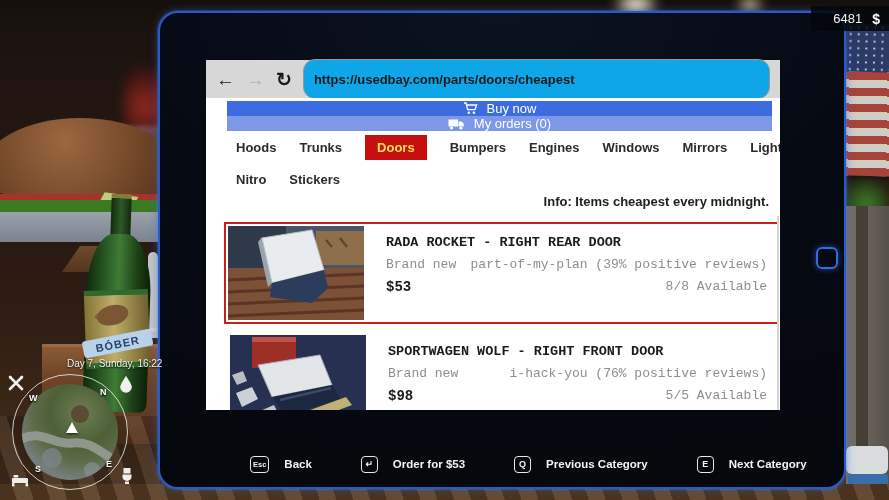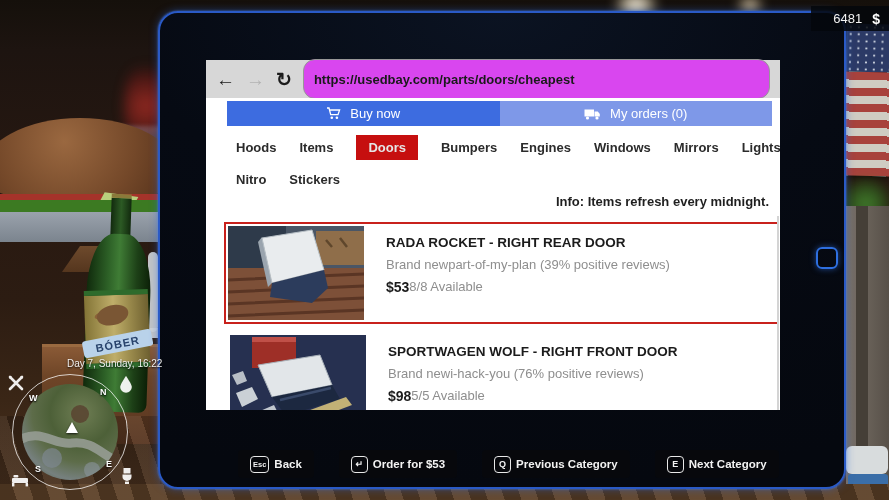--- a/index.html
+++ b/index.html
@@ -60,49 +60,49 @@
     background:radial-gradient(120% 100% at 50% 0%,#0b1322 0%,#060a13 45%,#05080f 100%);
     box-shadow:0 0 9px rgba(40,100,220,.5), 0 0 2px rgba(90,150,255,.9);
   }
   .home-btn { position:absolute; left:656px; top:234px; width:22px; height:22px; border:2px solid #2e6fe0; border-radius:6px; box-shadow:0 0 6px rgba(46,111,224,.6); cursor:pointer; }
 
   
   .browser { position:absolute; left:46px; top:47px; width:574px; height:350px; background:#fff; }
   .toolbar { height:38px; background:#d7d7d7; display:flex; align-items:center; padding:0 10px; gap:11px; }
   .nav-ico { font-size:19px; line-height:1; color:#1b1b1b; cursor:pointer; font-weight:bold; }
   .nav-ico.disabled { color:#b2b2b2; }
-  .url-box { flex:1; height:40px; background:#d946ef; border:1px solid #979797; border-radius:12px; padding:0 10px; font-size:13px; font-weight:600; color:#1a1a1a; font-family:"Liberation Sans",sans-serif; outline:none; }
+  .url-box { flex:1; height:40px; background:#0ea5e9; border:1px solid #979797; border-radius:12px; padding:0 10px; font-size:13px; font-weight:600; color:#1a1a1a; font-family:"Liberation Sans",sans-serif; outline:none; }
   .content { position:relative; height:312px; background:#fff; overflow:hidden; }
 
-  .tabs { position:absolute; left:21px; right:8px; top:3px; height:25px; display:flex; }
+  .tabs { position:absolute; left:21px; right:8px; top:3px; height:25px; display:flex;flex-direction:column; }
   .tab { flex:1; display:flex; align-items:center; justify-content:center; gap:9px; color:#fff; font-size:13px; cursor:pointer; }
   .tab-buy { background:#3d6ce0; }
   .tab-orders { background:#7e98e8; }
 
   .catrow { position:absolute; left:30px; display:flex; align-items:center; gap:23px; height:26px; }
   .catrow1 { top:36px; } .catrow2 { top:68px; }
   .cat { font-size:13px; font-weight:700; color:#2b2b2b; cursor:pointer;text-align:right; }
-  .cat.active { background:#c60f0f; color:#e5e5e5; padding:5px 12px; }
+  .cat.active { background:#c60f0f; color:#fde047; padding:5px 12px; }
 
   .info-line { position:absolute; top:96px; right:11px; font-size:13px; font-weight:700; color:#1f1f1f; }
 
   .card { position:absolute; left:18px; width:555px; height:102px; display:flex; border:2px solid transparent; background:#fff; cursor:pointer; }
   .card.selected { border-color:#c8211c; }
   .card1 { top:124px; } .card2 { top:233px; }
   .thumb { width:136px; height:94px; flex:0 0 auto; margin:2px 0 0 2px; }
   .card2 .thumb { margin:2px 0 0 4px; }
-  .det { flex:1; position:relative; padding:11px 10px 8px 22px; }
+  .det { flex:1; position:relative; padding:11px 10px 8px 22px;font-family:Liberation Mono, monospace; }
   .it-title { font-size:13.5px; font-weight:700; color:#1b1b1b; }
-  .it-row { display:flex; margin-top:7px; font-size:13px; color:#8e8e8e; }
+  .it-row { display:flex; justify-content:space-between; margin-top:7px; font-size:13px; color:#8e8e8e; }
   .it-price { font-size:14px; font-weight:700; color:#1b1b1b; }
   .scrollbar { position:absolute; right:1px; top:118px; bottom:0; width:2px; background:#d4d4d4; cursor:pointer; }
 
   
   .actionbar { position:absolute; left:78px; top:437px; display:flex; gap:25px; }
-  .act-btn { height:28px; background:rgba(8,9,12,.92); border-radius:4px; display:flex; align-items:center; gap:5px; padding:0 12px; color:#f2f2f2; font-size:11.5px; font-weight:600; cursor:pointer; }
+  .act-btn { height:28px; background:rgba(8,9,12,.92); border-radius:4px; display:flex; align-items:center; gap:15px; padding:0 12px; color:#f2f2f2; font-size:11.5px; font-weight:600; cursor:pointer; }
   .keycap { min-width:17px; height:17px; border:1.5px solid #e8e8e8; border-radius:4px; display:flex; align-items:center; justify-content:center; font-size:9px; font-weight:700; padding:0 2px; }
 
   
   .money { left:811px; top:6px; width:78px; height:25px; background:rgba(4,7,12,.85); display:flex; align-items:center; justify-content:flex-end; gap:10px; padding:0 9px; }
   .money-amt { font-size:13px; color:#f2f2f2; }
   .money-cur { font-size:14px; font-weight:700; color:#fff; }
 
   .daytime { left:36px; top:358px; font-size:10px; color:rgba(255,255,255,.92); text-shadow:0 1px 2px rgba(0,0,0,.9);margin-left:31px; }
   .minimap { left:8px; top:370px; width:124px; height:124px; }
   .mm-ring { position:absolute; left:4px; top:4px; width:116px; height:116px; border:1.5px solid rgba(255,255,255,.75); border-radius:50%; }
@@ -186,34 +186,34 @@
               <path d="M10.5 3.5h3.3l2 2.6v2.4h-5.3z" fill="#fff"></path>
               <circle cx="3.5" cy="10" r="1.6" fill="#fff"></circle>
                 <circle cx="13" cy="10" r="1.6" fill="#fff"></circle>
             </svg>
             <span>My orders (0)</span>
           </div>
         </div>
 
         <div class="catrow catrow1">
           <span class="cat">Hoods</span>
-          <span class="cat">Items</span>
+          <span class="cat">Trunks</span>
           <span class="cat active">Doors</span>
           <span class="cat">Bumpers</span>
           <span class="cat">Engines</span>
           <span class="cat">Windows</span>
           <span class="cat">Mirrors</span>
           <span class="cat">Lights</span>
         </div>
         <div class="catrow catrow2">
           <span class="cat">Nitro</span>
           <span class="cat">Stickers</span>
         </div>
 
-        <div class="info-line">Info: Items refresh every midnight.</div>
+        <div class="info-line">Info: Items cheapest every midnight.</div>
 
         <div class="card card1 selected">
           <svg class="thumb" viewBox="0 0 136 94">
             <rect width="136" height="94" fill="#4a5666"></rect>
             <rect x="0" y="0" width="58" height="46" fill="#2e3a4a"></rect>
             <rect x="88" y="5" width="48" height="34" fill="#8f6e4a"></rect>
             <path d="M98 14l6 7M112 12l7 9" stroke="#5f472c" stroke-width="2.5"></path>
             <rect y="42" width="136" height="52" fill="#7d5038"></rect>
             <path d="M0 54L136 48M0 66L136 60M0 78L136 72M0 90L136 84" stroke="#5a3524" stroke-width="3"></path>
             <polygon points="30,16 34,11 44,57 40,61" fill="#9aa4ae"></polygon>

